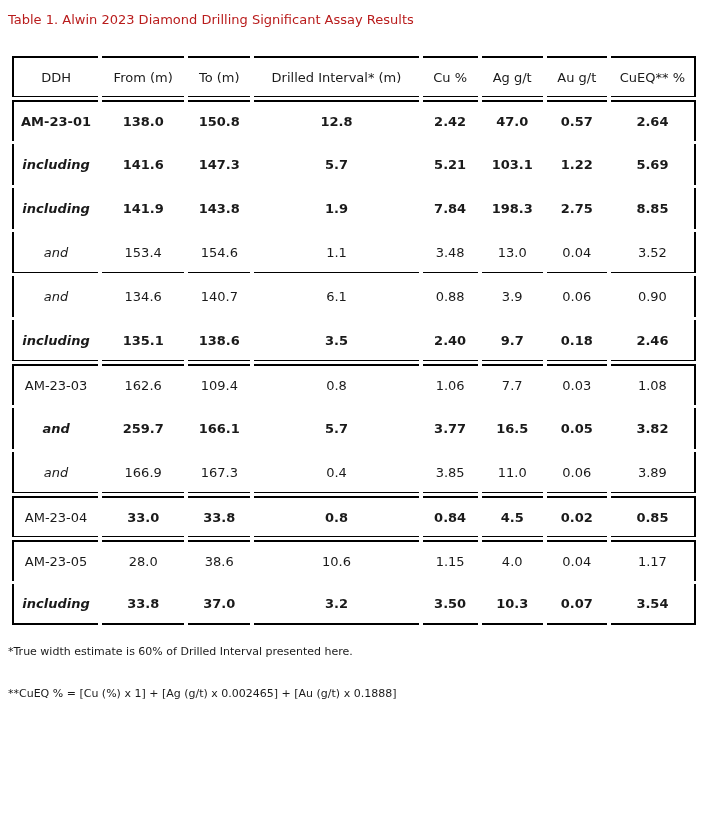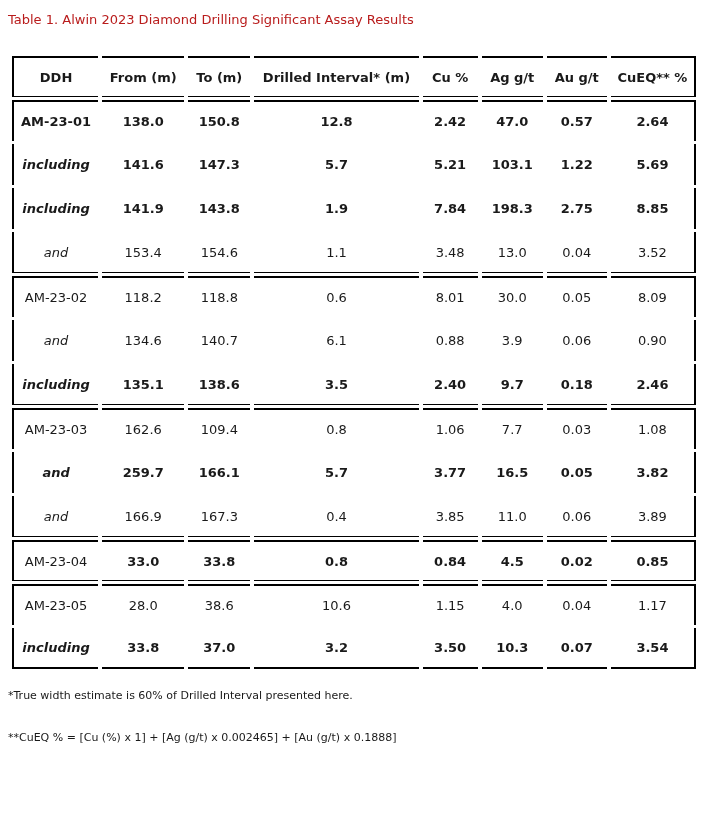--- a/index.html
+++ b/index.html
@@ -35,21 +35,21 @@
     height: 41px;
     padding: 0 2px;
     text-align: center;
     vertical-align: middle;
     font-size: 13px;
     white-space: nowrap;
     border: 0 solid #000;
   }
   
   table.assay th {
-    font-weight: bold;
+    font-weight: normal;
     border-top-width: 2px;
     border-bottom-width: 1px;
   }
   
   table.assay th:first-child, table.assay td:first-child { border-left-width: 2px; }
   table.assay th:last-child,  table.assay td:last-child  { border-right-width: 2px; }
   
   tr.gs td { border-top-width: 2px; }
   tr.ge td { border-bottom-width: 1px; }
   tr.last td { border-bottom-width: 2px; }
@@ -129,30 +129,20 @@
         <tr class="ge">
           <td class="i">and</td>
           <td>153.4</td>
           <td>154.6</td>
           <td>1.1</td>
           <td>3.48</td>
           <td>13.0</td>
           <td>0.04</td>
           <td>3.52</td>
         </tr>
-        <tr class="gs">
-          <td>AM-23-02</td>
-          <td>118.2</td>
-          <td>118.8</td>
-          <td>0.6</td>
-          <td>8.01</td>
-          <td>30.0</td>
-          <td>0.05</td>
-          <td>8.09</td>
-        </tr>
         <tr>
           <td class="i">and</td>
           <td>134.6</td>
           <td>140.7</td>
           <td>6.1</td>
           <td>0.88</td>
           <td>3.9</td>
           <td>0.06</td>
           <td>0.90</td>
         </tr>

